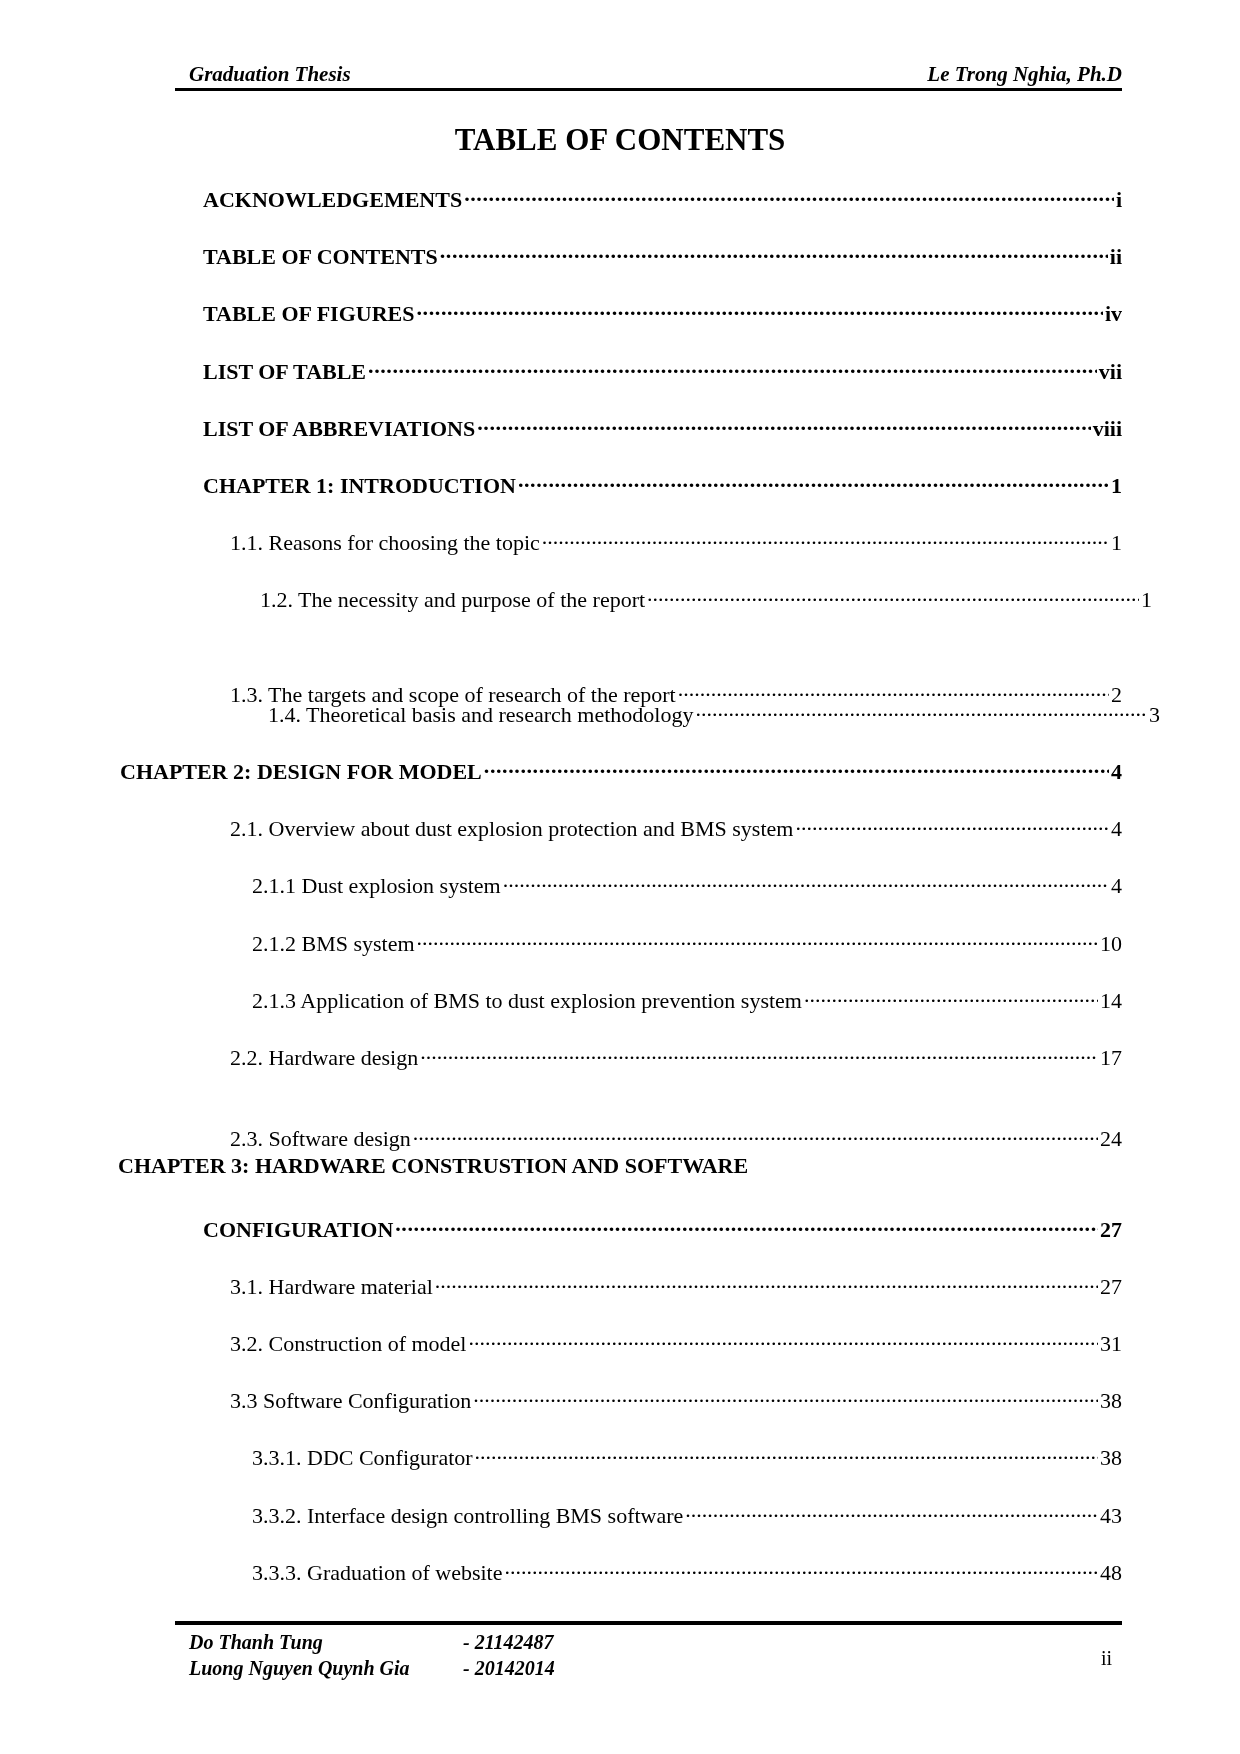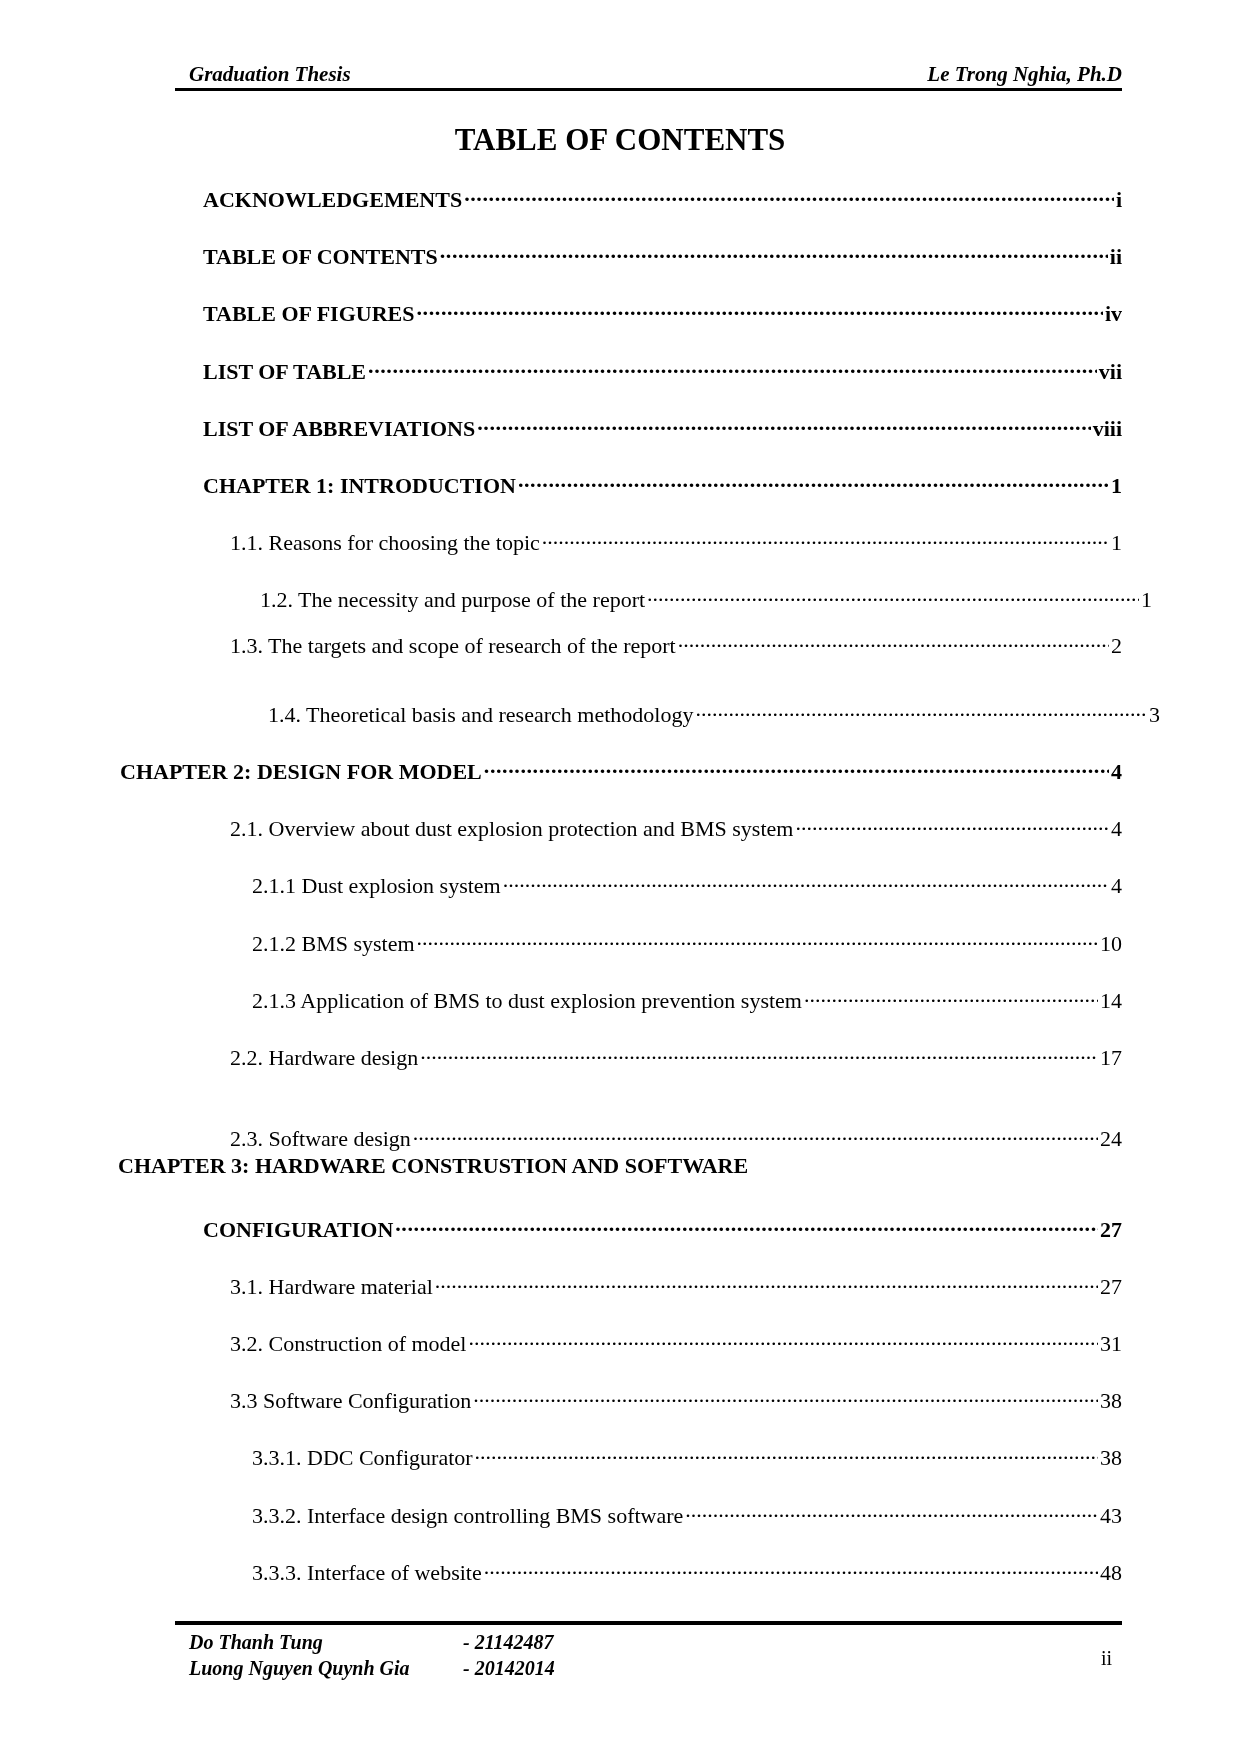--- a/index.html
+++ b/index.html
@@ -70,21 +70,21 @@
     <div class="row l2" style="top: 524px; padding-left: 230px; box-sizing: border-box;">
       <span class="label">1.1. Reasons for choosing the topic </span>
       <span class="dots"></span>
       <span class="page">1</span>
     </div>
     <div class="row l2" style="top: 581px; padding-left: 230px; box-sizing: border-box; margin-left: 30px;">
       <span class="label">1.2. The necessity and purpose of the report</span>
       <span class="dots"></span>
       <span class="page">1</span>
     </div>
-    <div class="row l2" style="top: 627px; padding-left: 230px; box-sizing: border-box;">
+    <div class="row l2" style="top: 676px; padding-left: 230px; box-sizing: border-box;">
       <span class="label">1.3. The targets and scope of research of the report </span>
       <span class="dots"></span>
       <span class="page">2</span>
     </div>
     <div class="row l2" style="top: 696px; padding-left: 230px; box-sizing: border-box; margin-left: 38px;">
       <span class="label">1.4. Theoretical basis and research methodology </span>
       <span class="dots"></span>
       <span class="page">3</span>
     </div>
     <div class="row l1" style="top: 753px; padding-left: 120px; box-sizing: border-box;">
@@ -149,21 +149,21 @@
       <span class="label">3.3.1. DDC Configurator</span>
       <span class="dots"></span>
       <span class="page">38</span>
     </div>
     <div class="row l3" style="top: 1497px; padding-left: 252px; box-sizing: border-box; justify-content: space-between;">
       <span class="label">3.3.2. Interface design controlling BMS software </span>
       <span class="dots"></span>
       <span class="page">43</span>
     </div>
     <div class="row l3" style="top: 1554px; padding-left: 252px; box-sizing: border-box;">
-      <span class="label">3.3.3. Interface of website </span>
+      <span class="label">3.3.3. Graduation of website </span>
       <span class="dots"></span>
       <span class="page">48</span>
     </div>
   </div>
 
 <div class="ftr-rule"></div>
 <div class="ftr" style="left:189px; top:1631px;">Do Thanh Tung</div>
 <div class="ftr" style="left:463px; top:1631px;">- 21142487</div>
 <div class="ftr" style="left:189px; top:1657px;">Luong Nguyen Quynh Gia</div>
 <div class="ftr" style="left:463px; top:1657px;">- 20142014</div>

